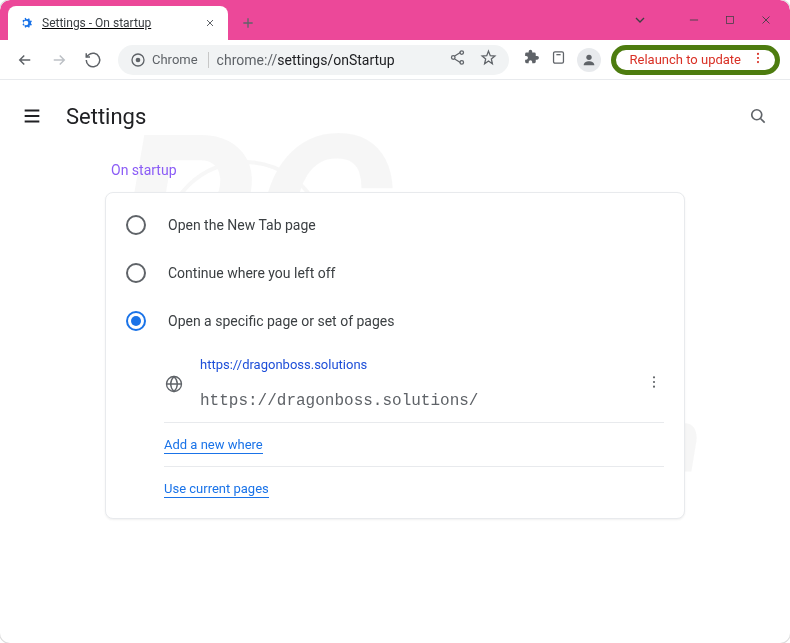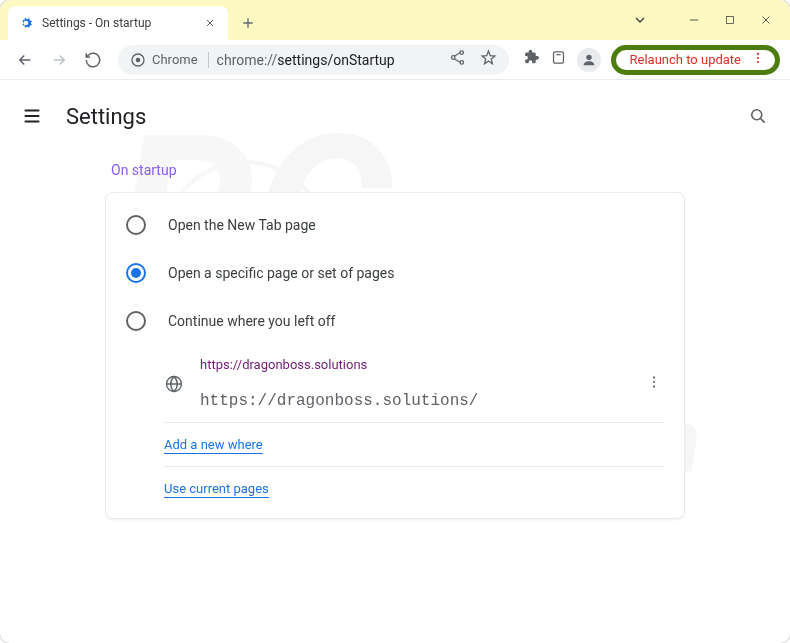--- a/index.html
+++ b/index.html
@@ -3,21 +3,21 @@
   <meta charset="utf-8">
   <style>
     * { margin: 0; padding: 0; box-sizing: border-box; font-family: -apple-system, BlinkMacSystemFont, "Segoe UI", Roboto, Arial, sans-serif; }
     body { width: 790px; height: 643px; background: #fff; overflow: hidden; position: relative; border-radius: 10px; box-shadow: 0 0 0 1px #ddd; }
     
     
     .watermark { position: absolute; inset: 0; display: flex; align-items: center; justify-content: center; z-index: 0; pointer-events: none; }
     .watermark svg { width: 680px; height: 500px; opacity: 0.08; }
     
     
-    .tab-strip { height: 40px; background: #fef9c3; display: flex; align-items: flex-end; padding: 0 8px; position: relative; z-index: 2; border-radius: 10px 10px 0 0; }
+    .tab-strip { height: 40px; background: #ec4899; display: flex; align-items: flex-end; padding: 0 8px; position: relative; z-index: 2; border-radius: 10px 10px 0 0; text-decoration: underline; }
     .tab { background: #fff; height: 34px; width: 220px; border-radius: 8px 8px 0 0; display: flex; align-items: center; padding: 0 10px; gap: 8px; font-size: 12px; color: #3c4043; }
     .tab-favicon { width:16px; height:16px; color:#1a73e8; flex-shrink:0; }
     .tab-close { margin-left: auto; width:16px; height:16px; display:flex; align-items:center; justify-content:center; color:#5f6368; }
     .new-tab { width: 28px; height: 28px; display:flex; align-items:center; justify-content:center; color:#5f6368; margin-left:6px; margin-bottom:3px; }
     .win-controls { position:absolute; right:6px; top:0; height:40px; display:flex; align-items:center; gap:0; }
     .win-btn { width:36px; height:30px; display:flex; align-items:center; justify-content:center; color:#3c4043; }
     .win-chevron { margin-right: 18px; }
     
     
     .toolbar { height: 40px; background:#fff; display:flex; align-items:center; padding: 0 10px; gap:4px; border-bottom:1px solid #e8eaed; position:relative; z-index:2; }
@@ -45,21 +45,21 @@
     .section-title { font-size:14px; color:#8b5cf6; margin: 0 0 14px 6px; }
     .card { background:#fff; border:1px solid #e8eaed; border-radius:8px; padding: 8px 0; box-shadow: 0 1px 2px rgba(60,64,67,.08); }
     .row { display:flex; align-items:center; padding: 14px 20px; gap:22px; font-size:14px; color:#3c4043; }
     .radio { width:20px; height:20px; border-radius:50%; border:2px solid #5f6368; flex-shrink:0; position:relative; }
     .radio.selected { border-color:#1a73e8; }
     .radio.selected::after { content:''; position:absolute; inset:3px; border-radius:50%; background:#1a73e8; }
     
     .subrows { margin: 0 20px 0 58px; }
     .page-row { display:flex; align-items:center; padding: 12px 0; gap:16px; border-bottom:1px solid #e8eaed; }
     .globe { width:20px; height:20px; color:#5f6368; flex-shrink:0; }
-    .page-title-txt { font-size:13px; color:#701a75; }
+    .page-title-txt { font-size:13px; color:#1d4ed8; }
     .page-url { font-size:16px; color:#5f6368; margin-top:20px;font-family:Liberation Mono, monospace; }
     .row-menu { margin-left:auto; color:#5f6368; width:20px; text-align:center;}
     .link-row { padding: 14px 0; font-size:13px; border-bottom:1px solid #e8eaed;}
     .link-row a { color:#1a73e8; text-decoration:none; border-bottom:1px solid #1a73e8; padding-bottom:1px; cursor:pointer;}
     .link-row.last { border-bottom:none; }
   </style>
 </head>
 <body>
 
 <div class="watermark">
@@ -195,26 +195,26 @@
 
   <div class="section">
     <div class="section-title">On startup</div>
     <div class="card">
 
       <div class="row">
         <span class="radio"></span>
         <span>Open the New Tab page</span>
       </div>
       <div class="row">
+        <span class="radio"></span>
+        <span>Continue where you left off</span>
+      </div>
+      <div class="row">
         <span class="radio selected"></span>
         <span>Open a specific page or set of pages</span>
-      </div>
-      <div class="row">
-        <span class="radio"></span>
-        <span>Continue where you left off</span>
       </div>
 
       <div class="subrows">
         <div class="page-row">
           <span class="globe">
             <svg viewBox="0 0 24 24" width="20" height="20" stroke="currentColor" stroke-width="1.6" fill="none">
                 <circle cx="12" cy="12" r="9"></circle>
                 <path d="M3 12h18M12 3c2.5 2.5 4 5.5 4 9s-1.5 6.5-4 9c-2.5-2.5-4-5.5-4-9s1.5-6.5 4-9z"></path>
               </svg>
           </span>

